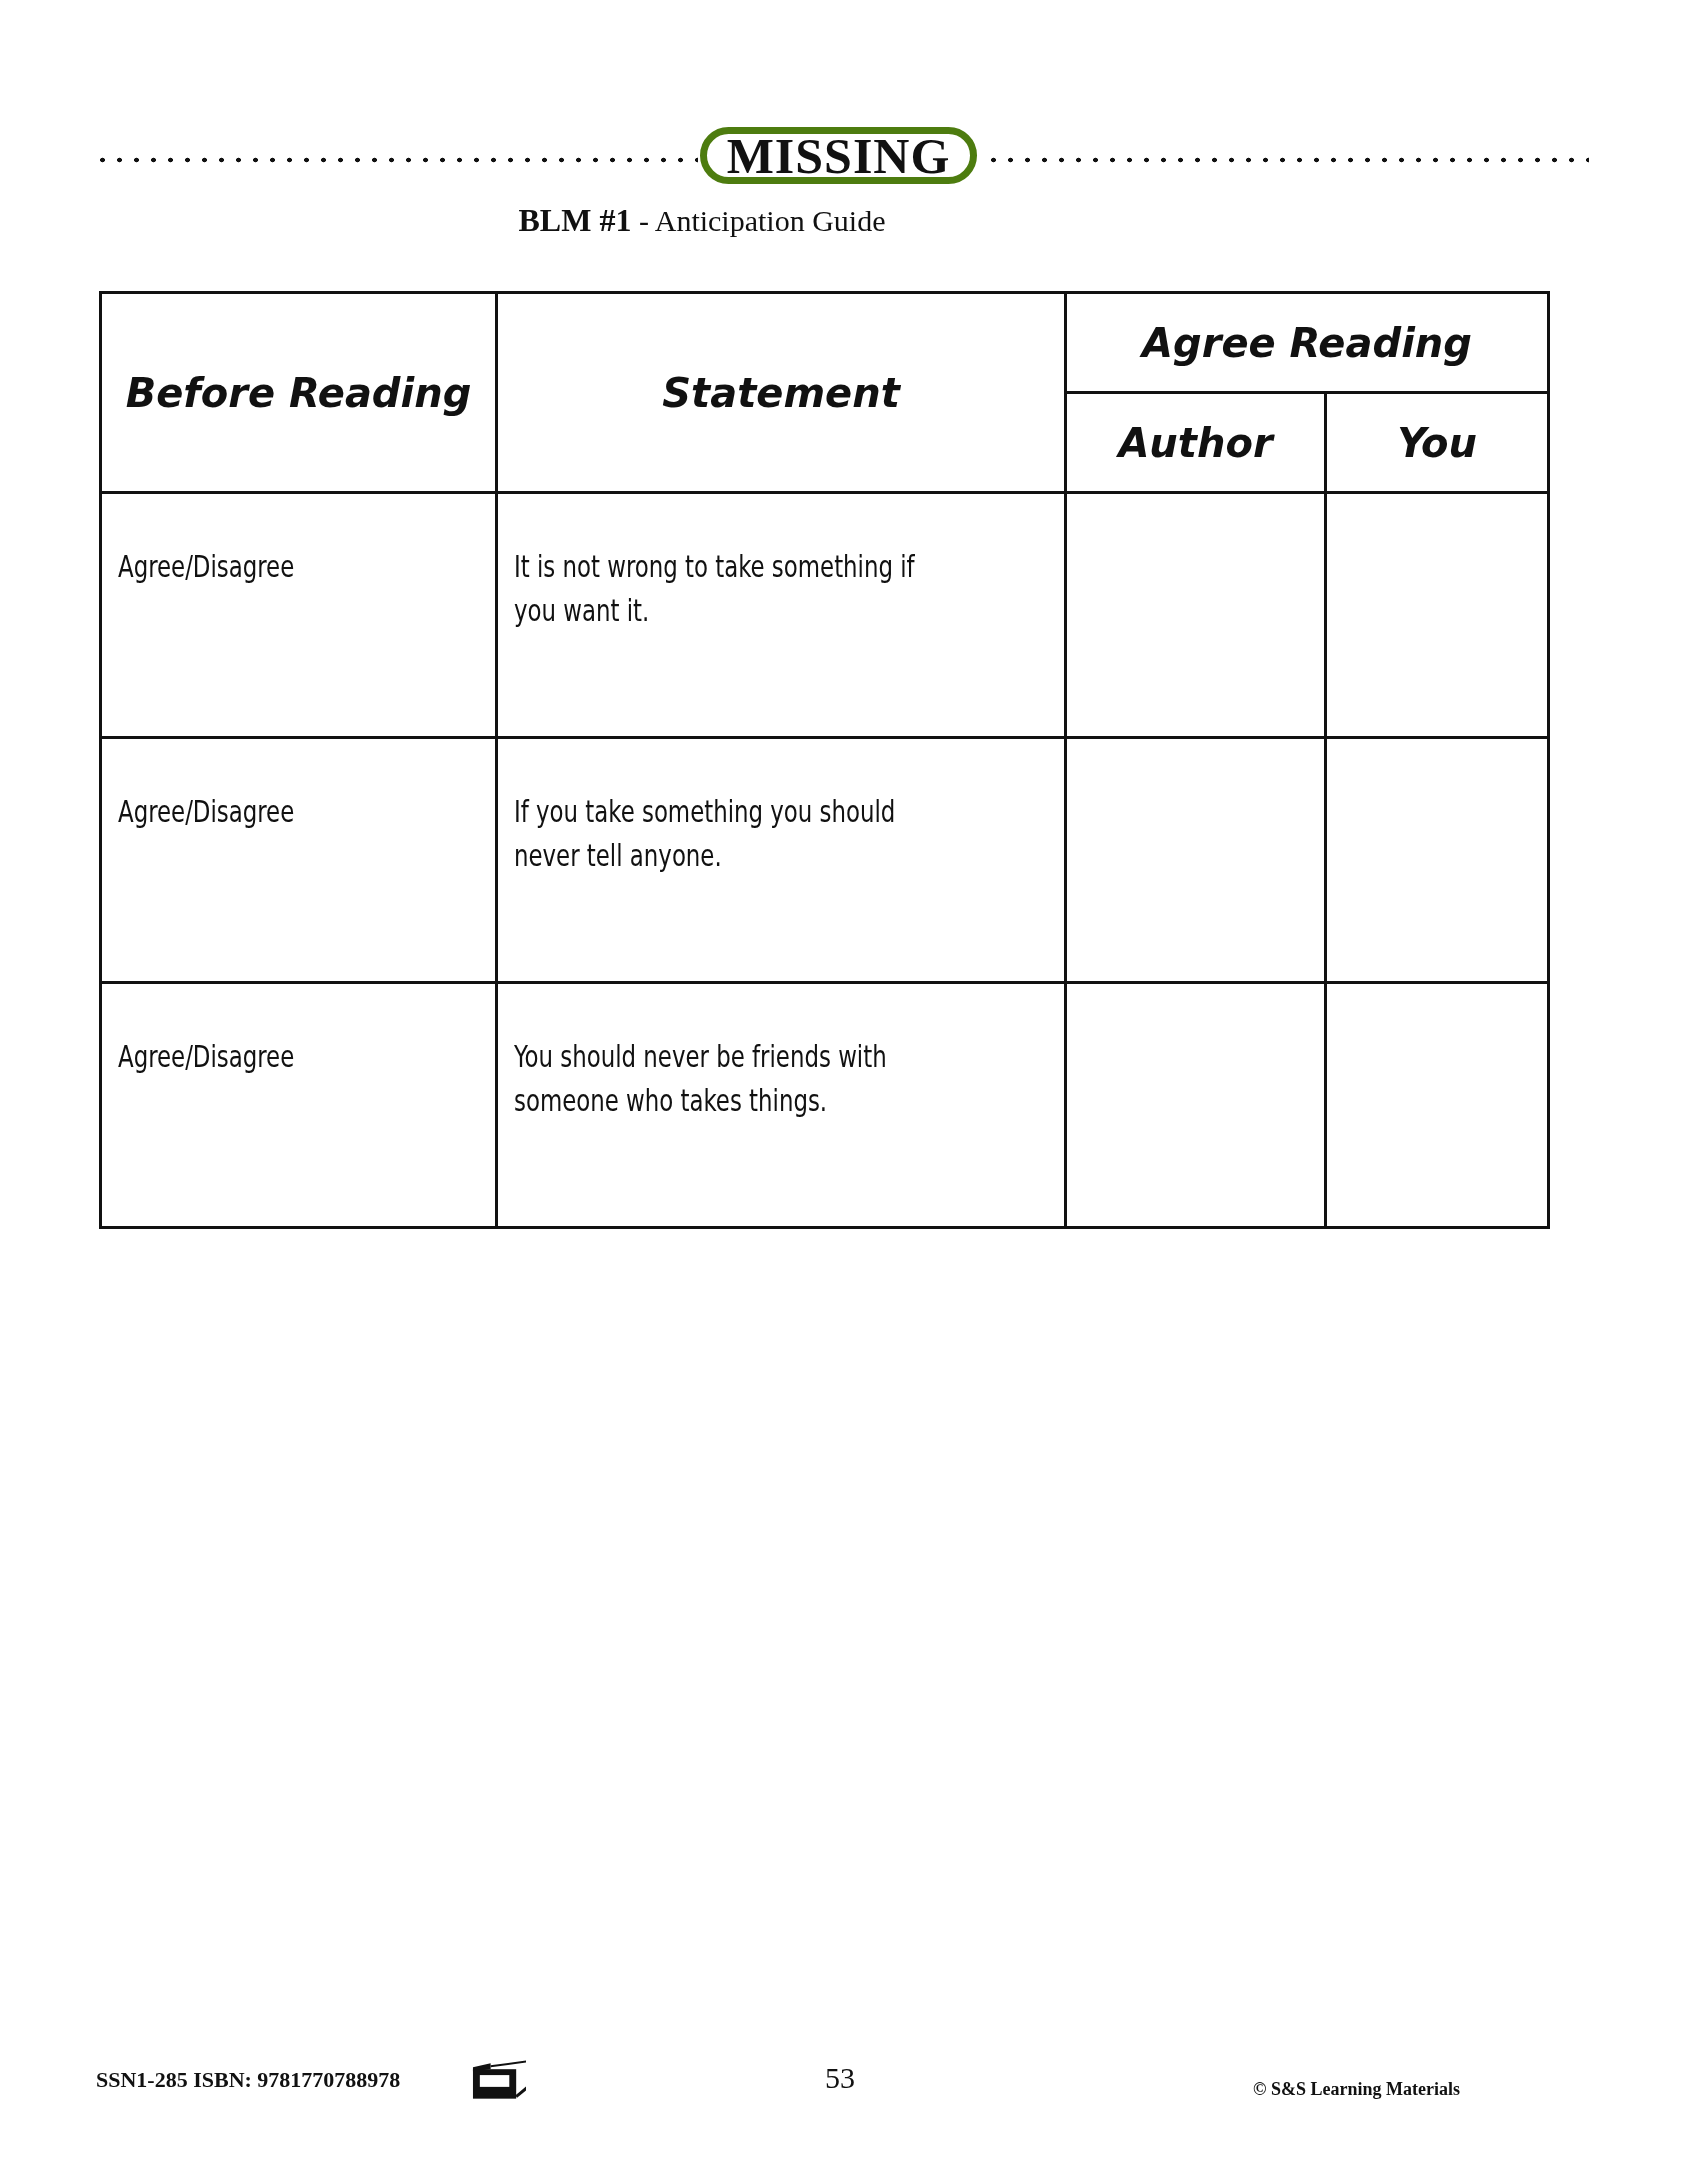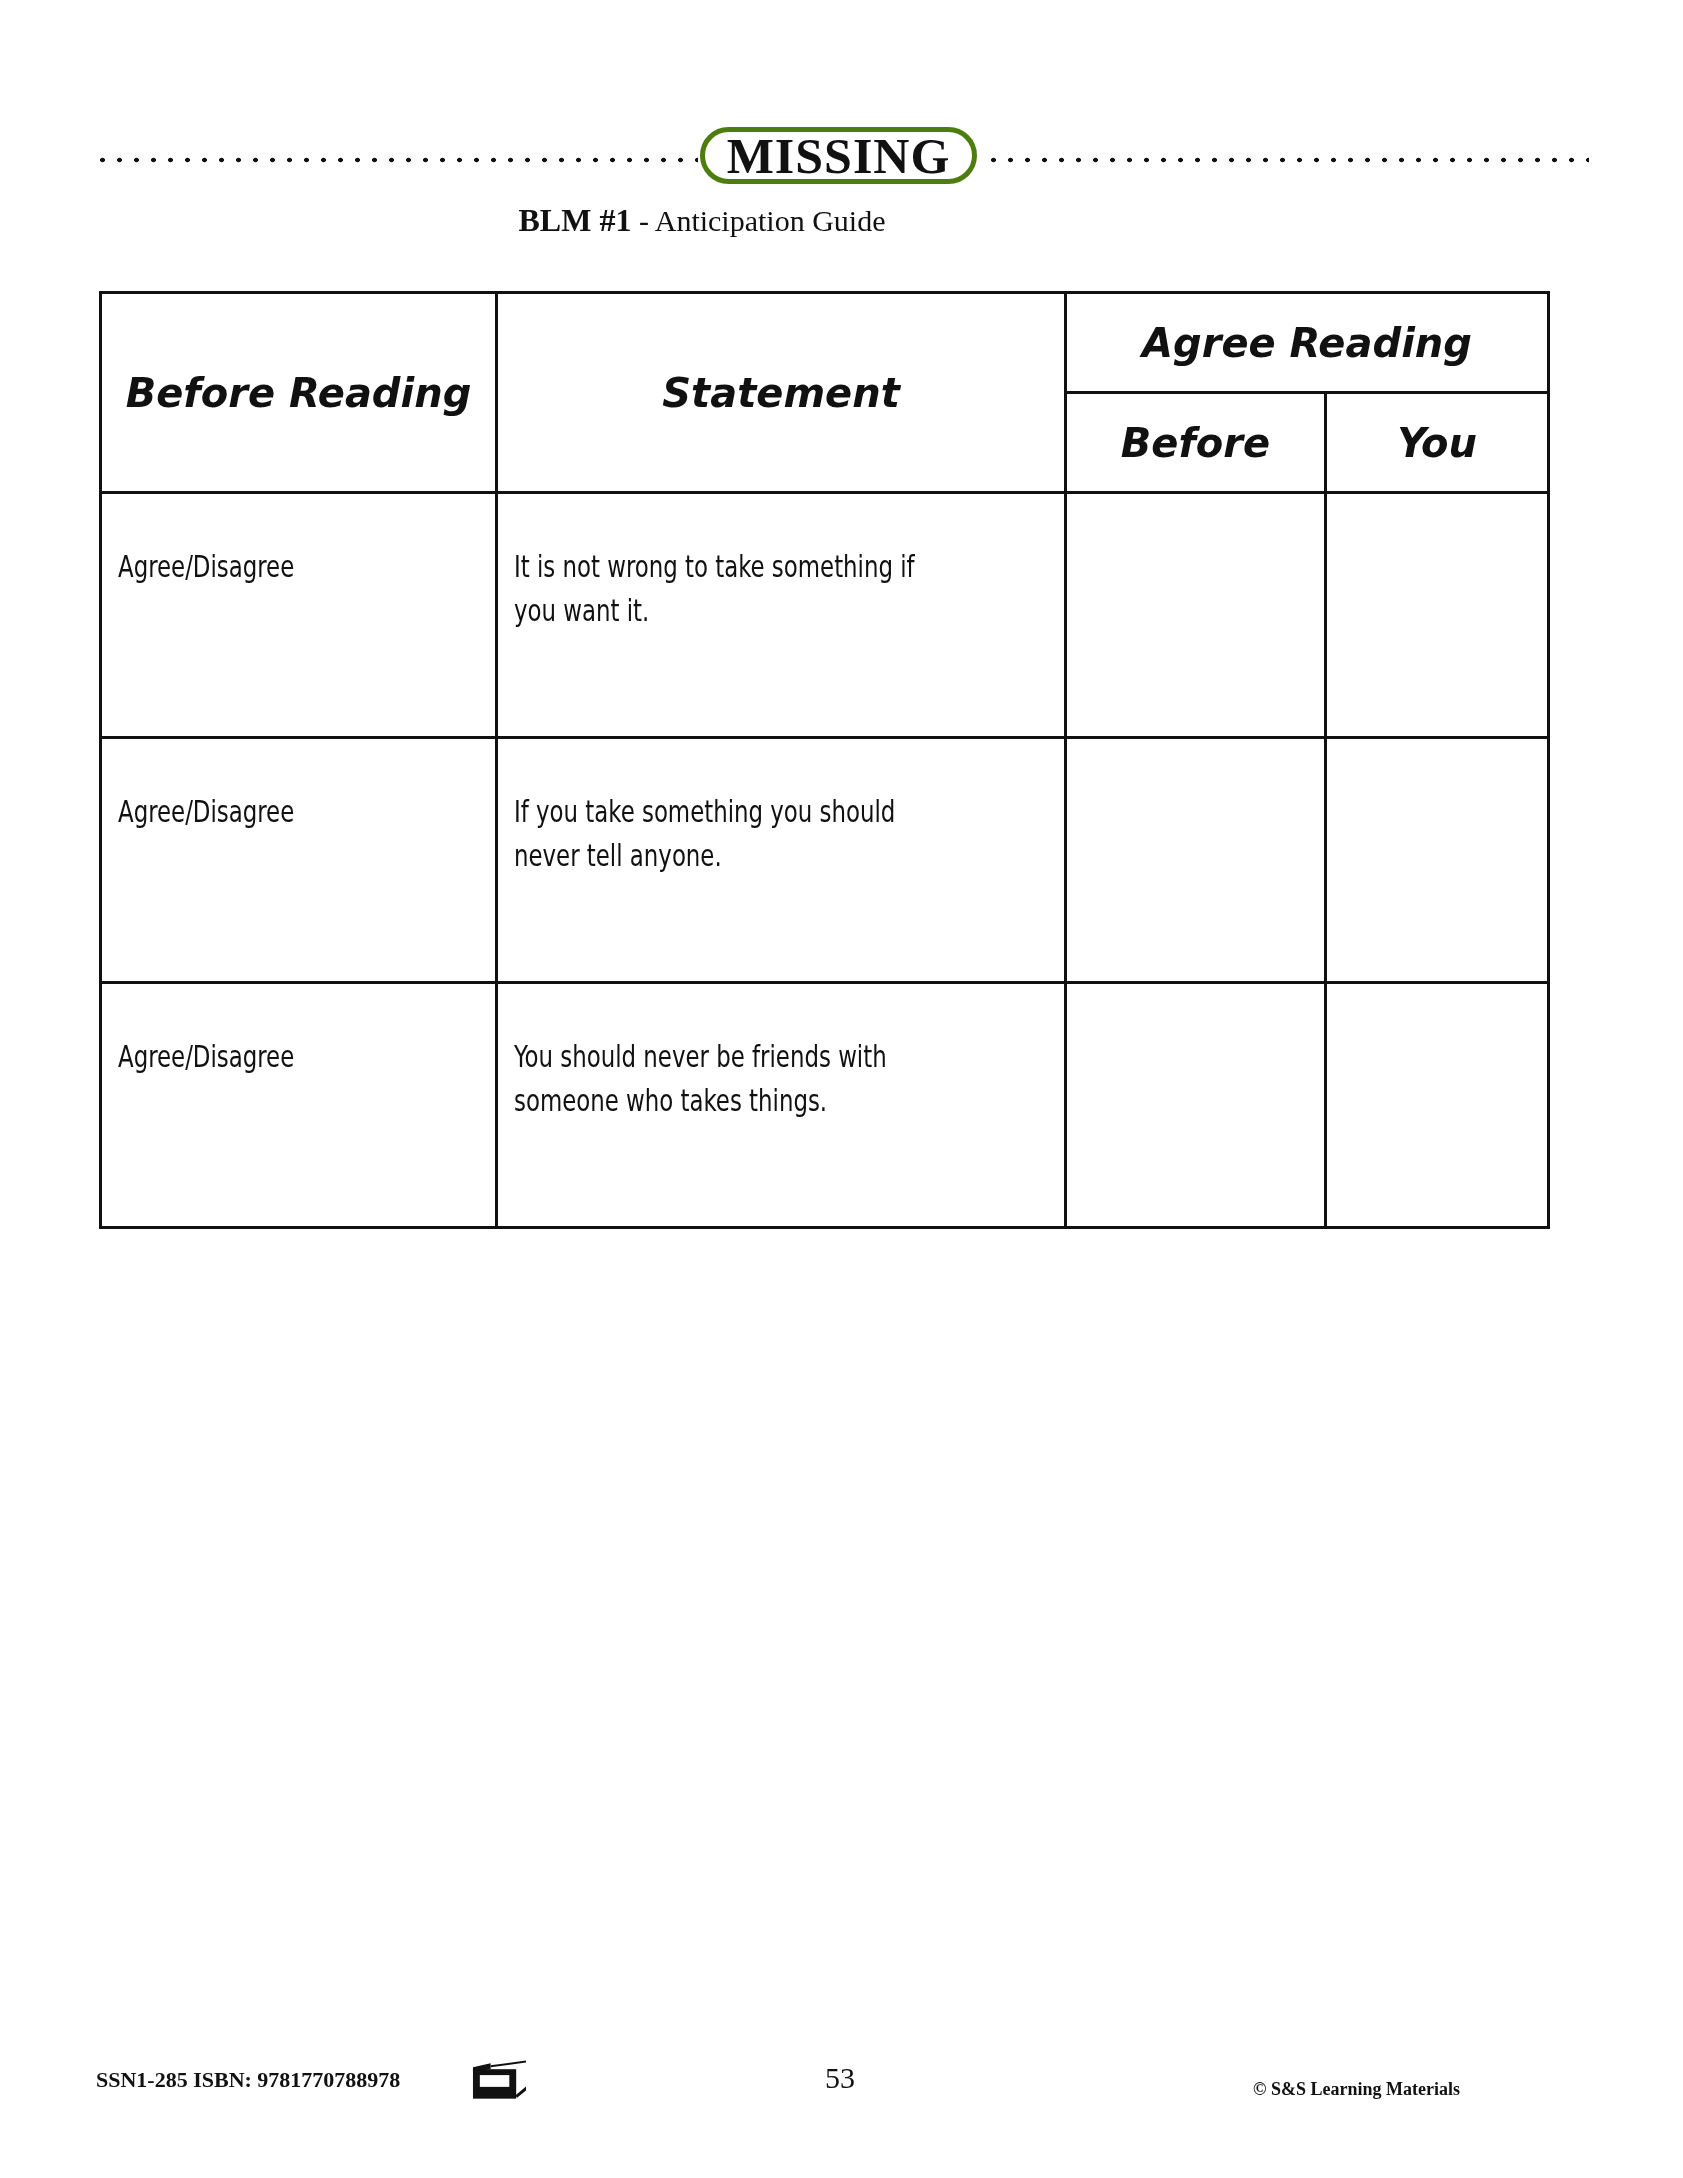--- a/index.html
+++ b/index.html
@@ -5,21 +5,21 @@
   html, body { margin: 0; padding: 0; background: #ffffff; }
   body { width: 1683px; height: 2178px; position: relative; overflow: hidden; color: #111; }
 
   .header-row { position: absolute; left: 94px; top: 127px; width: 1495px; height: 59px; }
   .dots { position: absolute; top: 30px; height: 6px;
           background-image: radial-gradient(circle, #111 2.2px, transparent 2.6px);
           background-size: 17px 6px; background-repeat: repeat-x; }
   .dots.left { left: 0; width: 604px; }
   .dots.right { left: 891px; width: 604px; }
   .title-oval { position: absolute; left: 606px; top: 0; width: 277px; height: 57px;
-                border: 5px solid #4d7c0f; border-radius: 30px; box-sizing: border-box;
+                border: 7px solid #4d7c0f; border-radius: 30px; box-sizing: border-box;
                 display: flex; align-items: center; justify-content: center;
                 font-family: "Liberation Serif", serif; font-weight: bold; font-size: 50px; letter-spacing: 1px; }
 
   .subtitle { position: absolute; top: 202px; left: 0; width: 1404px; text-align: center;
               font-family: "Liberation Serif", serif; font-size: 30px; }
   .subtitle .bold { font-weight: bold; font-size: 32px; }
 
   table.guide { position: absolute; left: 99px; top: 291px; width: 1448px; border-collapse: collapse; table-layout: fixed; }
   table.guide td, table.guide th { border: 3px solid #111; }
   table.guide th { font-family: "DejaVu Sans", sans-serif; font-weight: bold; font-size: 40px; font-style: italic; letter-spacing: 0px; transform-origin: center; }
@@ -59,21 +59,21 @@
       <col style="width:260px">
       <col style="width:223px">
   </colgroup>
   <tbody>
       <tr>
     <th class="h-tall" rowspan="2">Before Reading</th>
     <th class="h-tall" rowspan="2">Statement</th>
     <th class="h-after" colspan="2">Agree Reading</th>
   </tr>
   <tr>
-    <th class="h-sub">Before</th>
+    <th class="h-sub">Author</th>
     <th class="h-sub">You</th>
   </tr>
   <tr>
     <td class="cell"><span class="cond">Agree/Disagree</span></td>
     <td class="cell"><span class="cond">It is not wrong to take something if</span><br><span class="cond">you want it.</span></td>
     <td class="cell"></td>
     <td class="cell"></td>
   </tr>
   <tr>
     <td class="cell"><span class="cond">Agree/Disagree</span></td>

